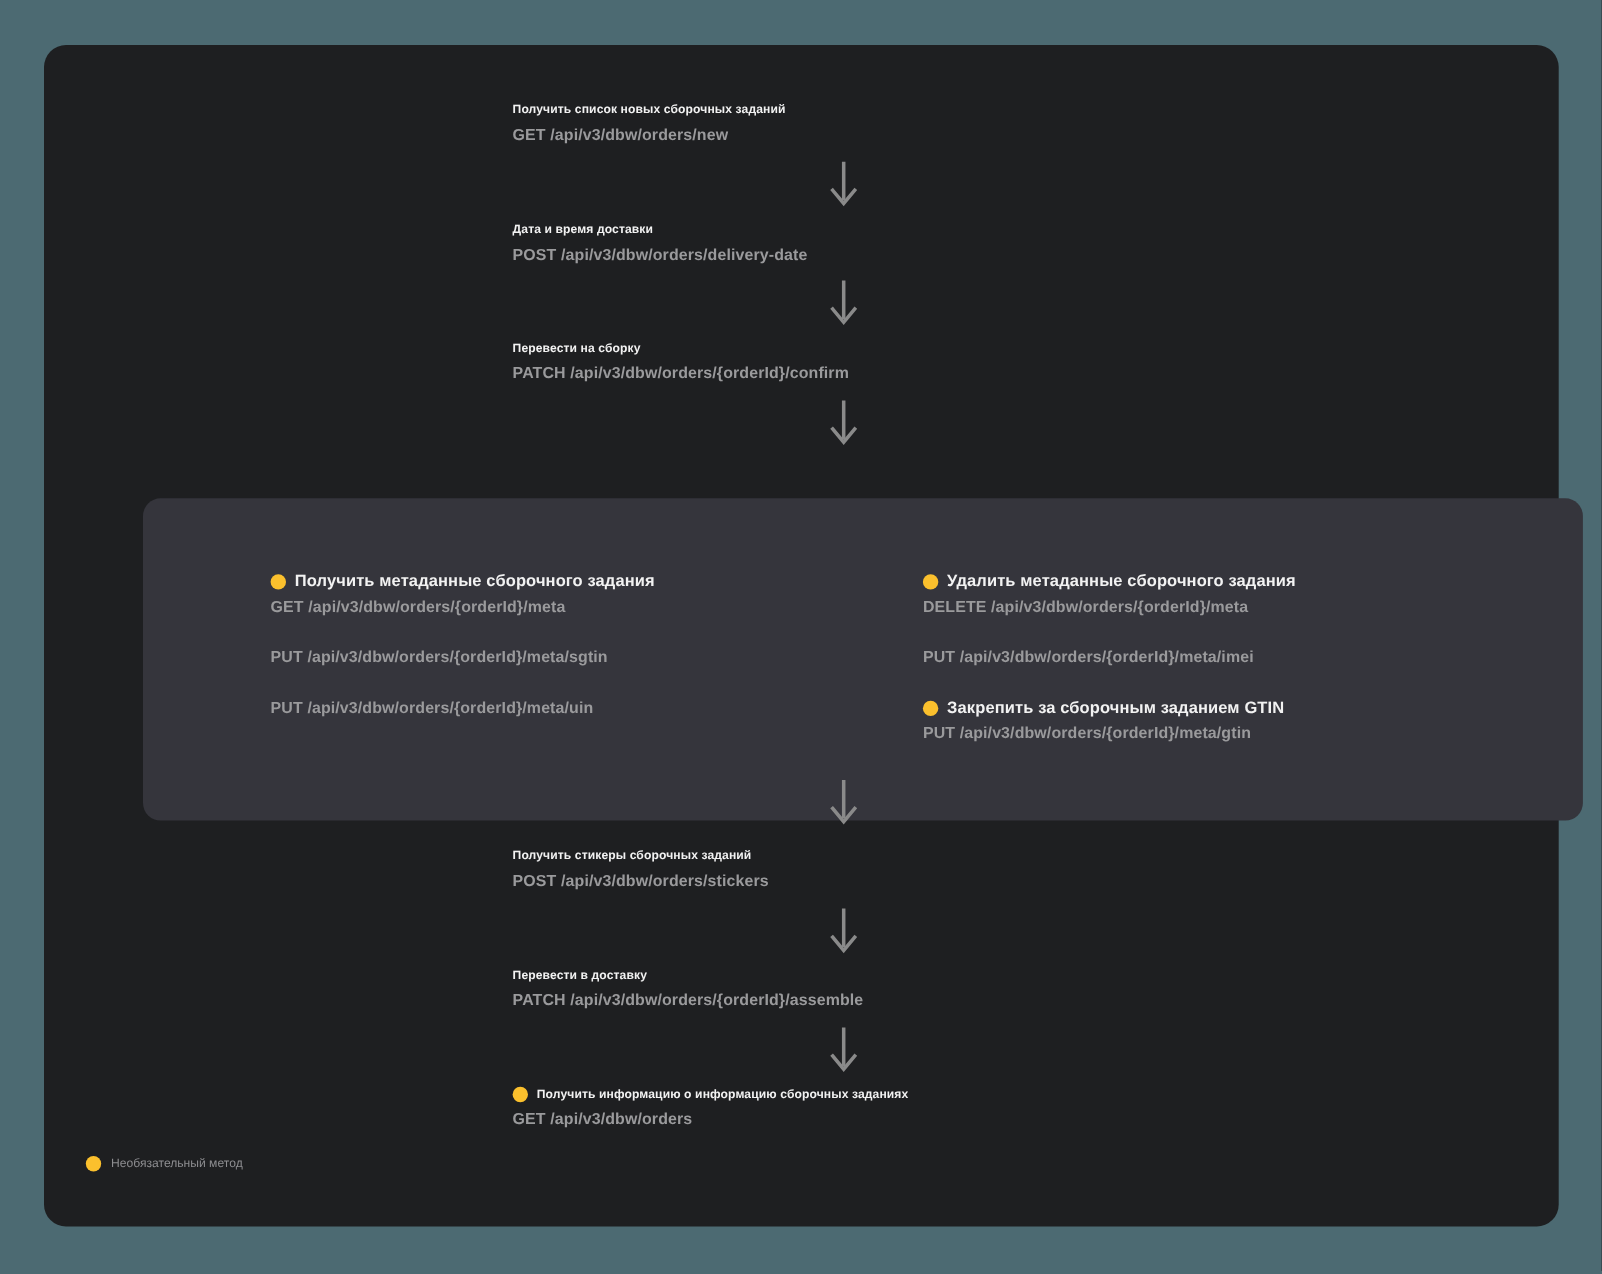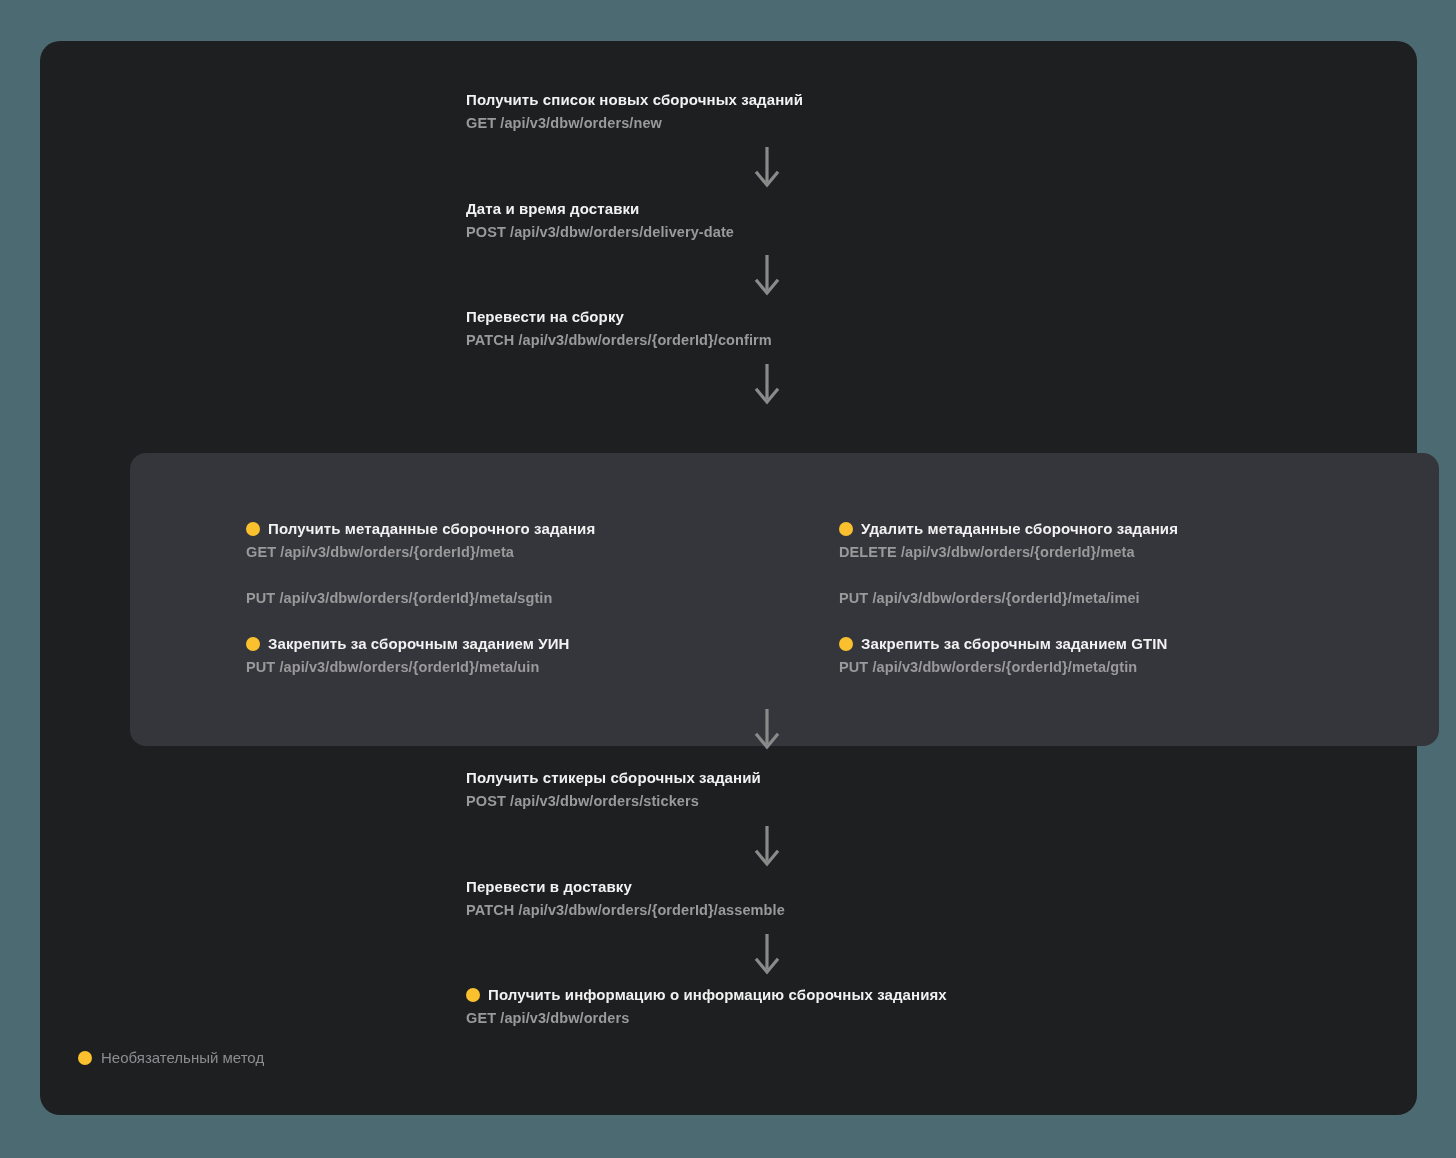--- a/index.html
+++ b/index.html
@@ -25,21 +25,21 @@
     box-sizing: border-box;
   }
 
   
   .node {
     position: absolute;
   }
   .node-title {
     display: flex;
     align-items: center;
-    font-size: 15px;
+    font-size: 11px;
     font-weight: bold;
     color: #f2f2f2;
     line-height: 20px;
     letter-spacing: 0.1px;
     white-space: nowrap;
   }
   .node-endpoint {
     font-size: 14.5px;
     font-weight: bold;
     color: #9a9a9c;
@@ -96,21 +96,21 @@
   .group-item .node-title { font-size: 15px; }
   .group-item .node-endpoint { font-size: 14.5px; }
 
   
   .legend {
     position: absolute;
     left: 38px;
     top: 1007px;
     display: flex;
     align-items: center;
-    font-size: 15px;
+    font-size: 11px;
     color: #8d8d90;
     line-height: 20px;
     white-space: nowrap;
   }
   .legend .dot { margin-right: 9px; }
 </style>
 </head>
 <body>
 
 <div class="card">
@@ -182,24 +182,20 @@
       </div>
 
       <div class="group-item">
         <div class="node-endpoint">
           <span class="mth">PUT </span>
           <span class="path">/api/v3/dbw/orders/{orderId}/meta/sgtin</span>
         </div>
       </div>
 
       <div class="group-item">
-        <div class="node-title">
-          <span class="dot"></span>
-          <span>Закрепить за сборочным заданием УИН</span>
-        </div>
         <div class="node-endpoint">
           <span class="mth">PUT </span>
           <span class="path">/api/v3/dbw/orders/{orderId}/meta/uin</span>
         </div>
       </div>
 
     </div>
 
     <div class="group-col right">
 

